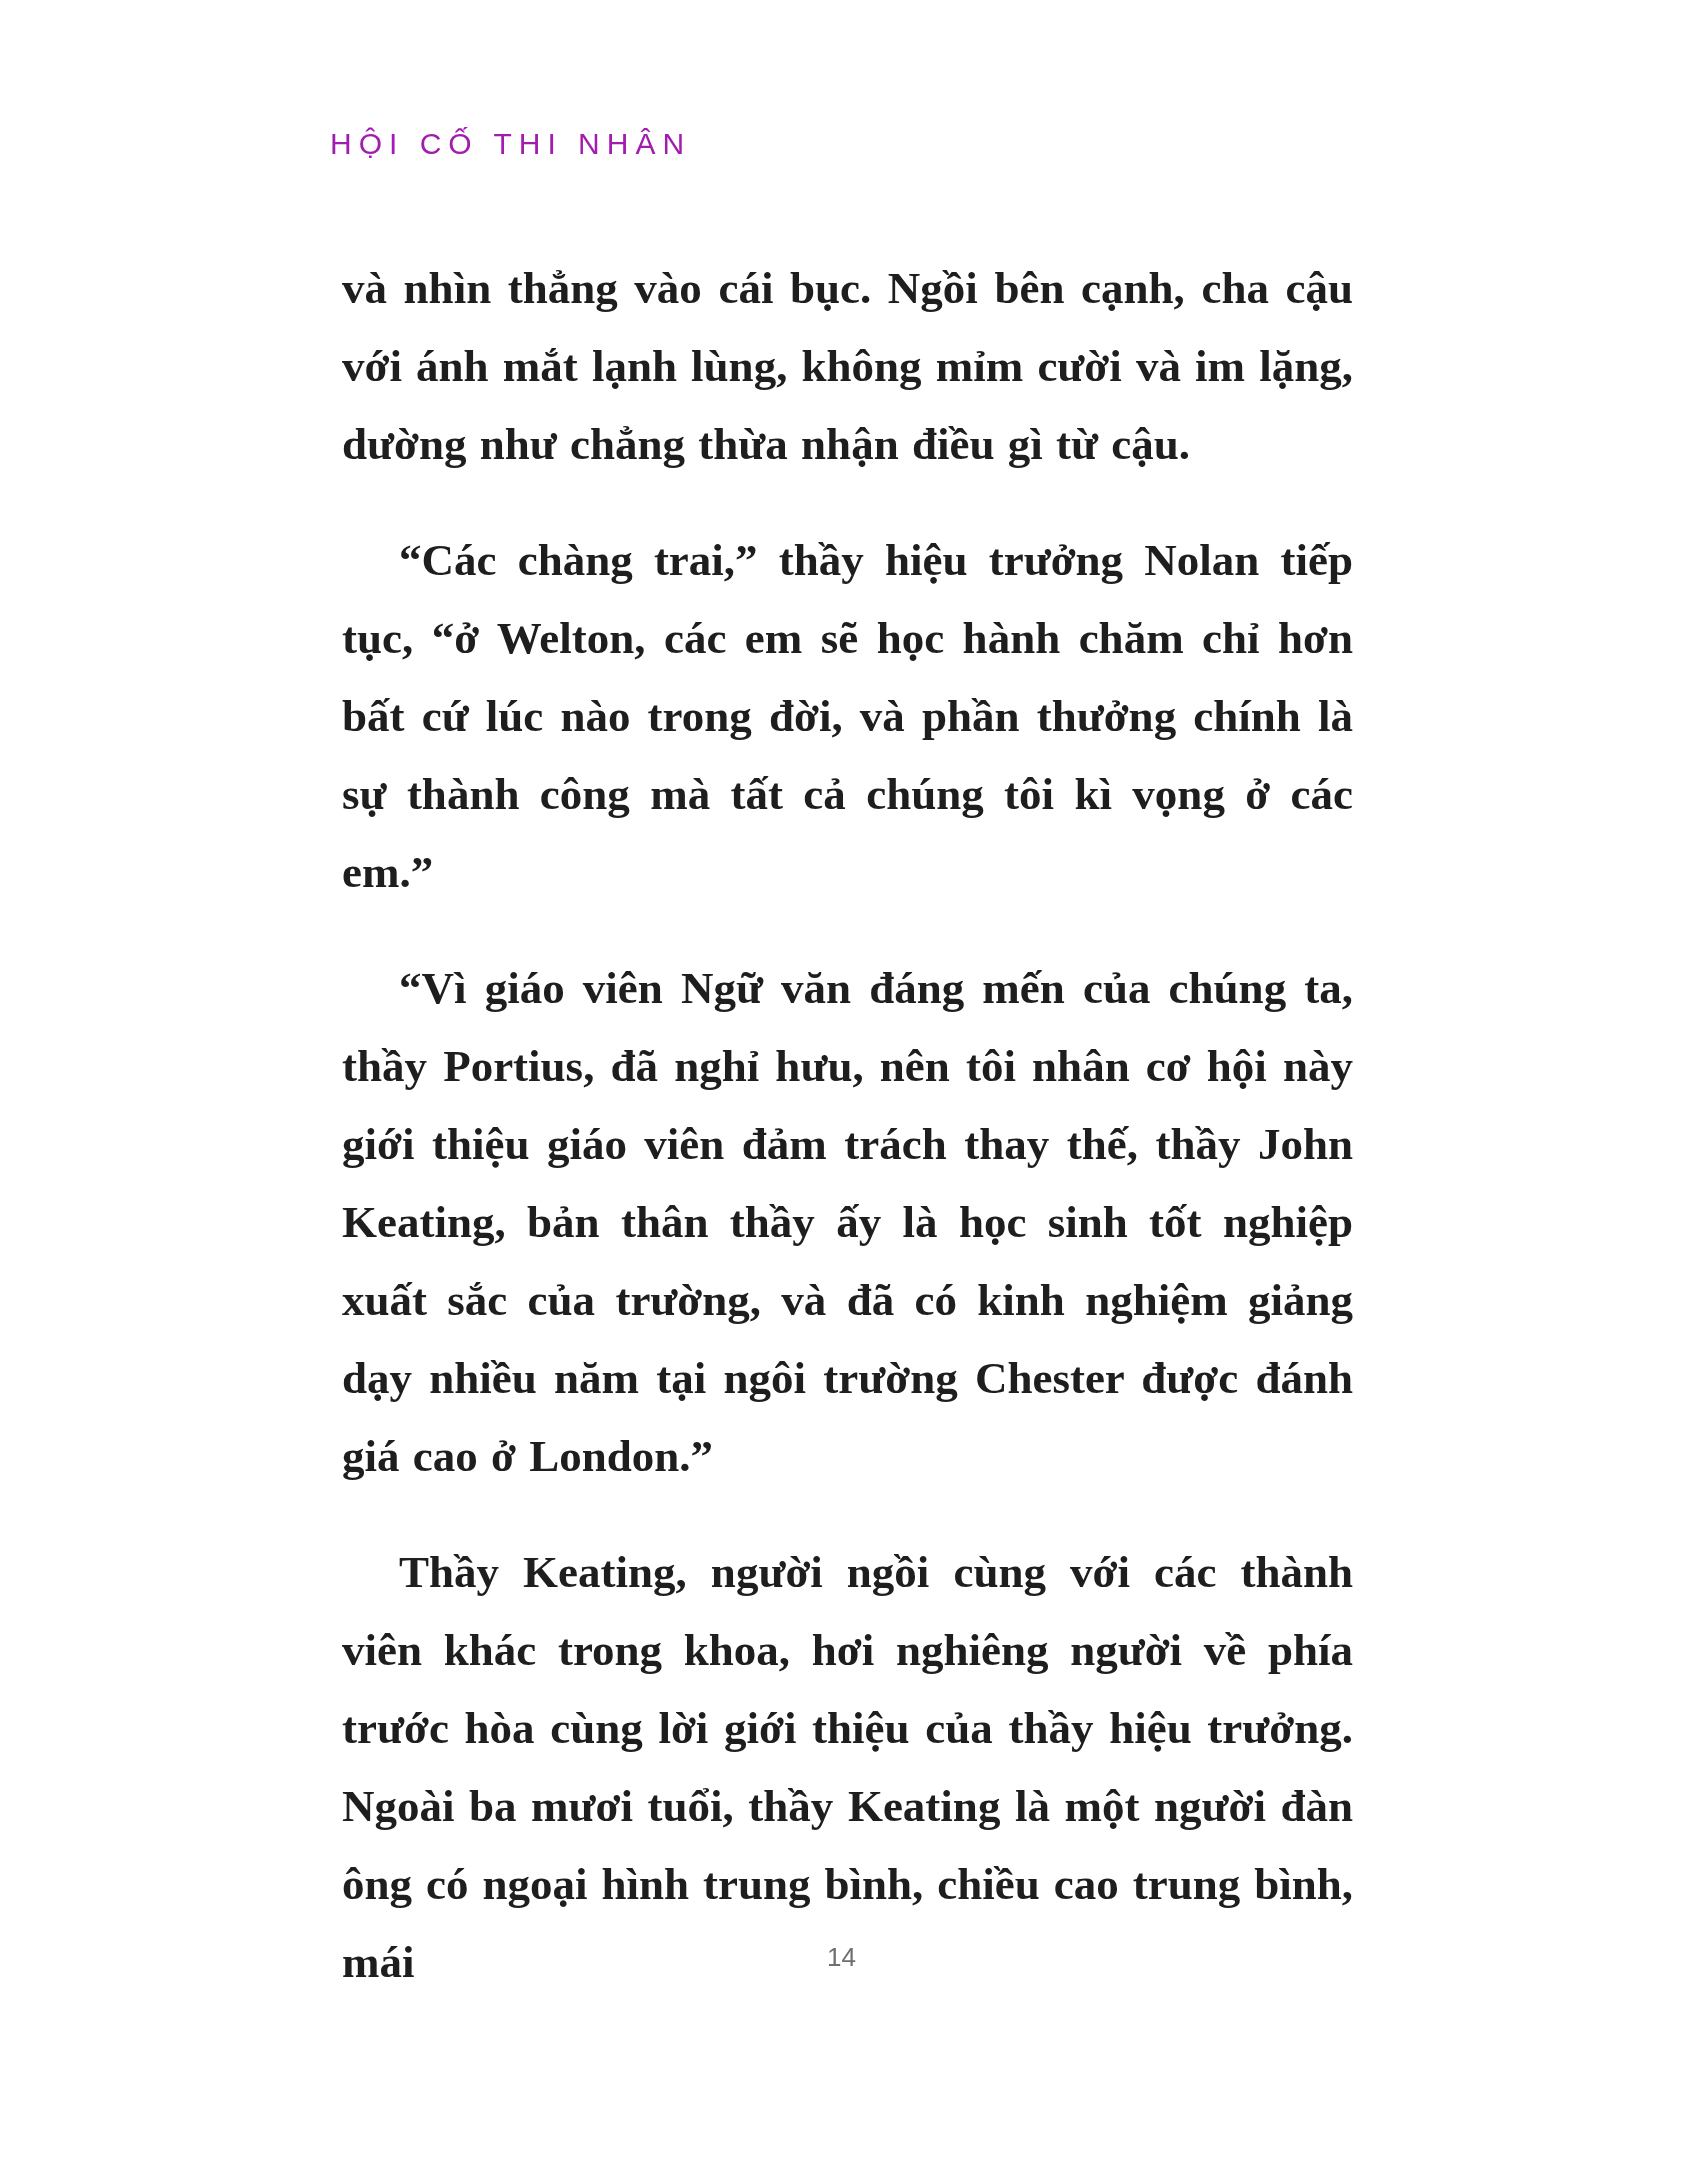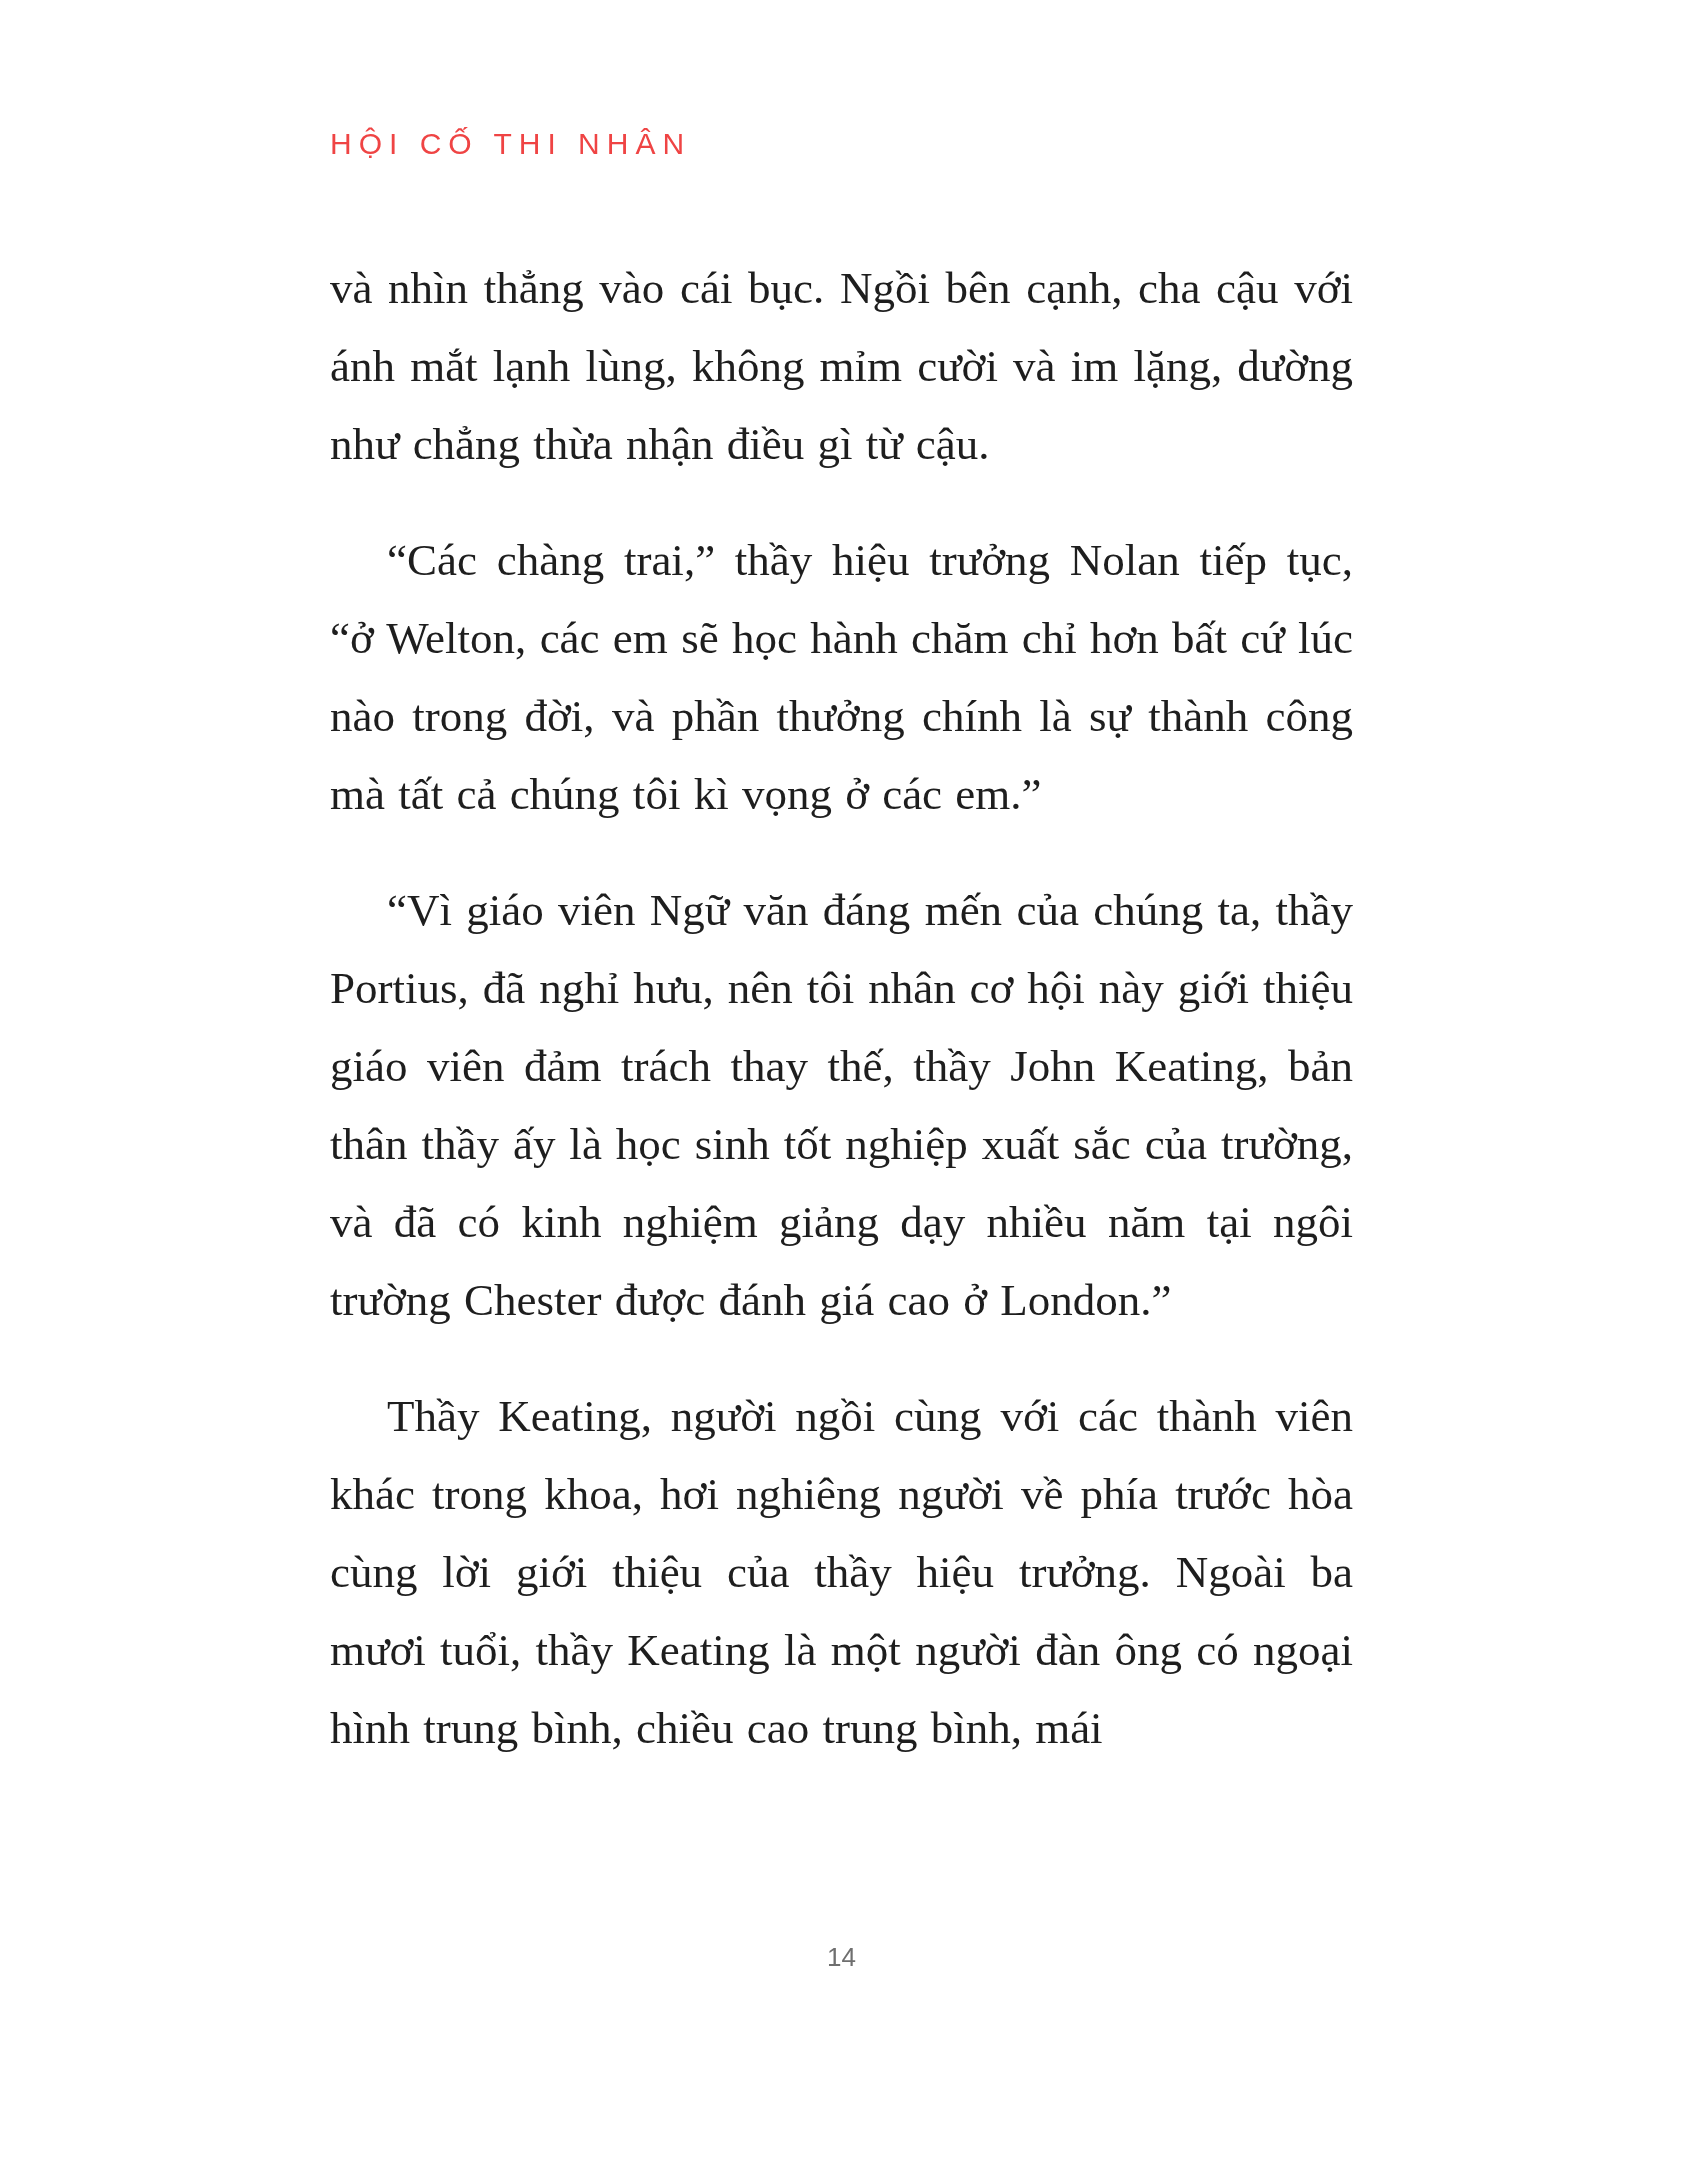--- a/index.html
+++ b/index.html
@@ -21,36 +21,37 @@
     background: #ffffff;
   }
   .running-header {
     position: absolute;
     top: 127px;
     left: 330px;
     font-family: "Liberation Sans", "DejaVu Sans", sans-serif;
     font-size: 30px;
     font-weight: 400;
     letter-spacing: 7px;
-    color: #ef4444;
+    color: #a21caf;
     text-transform: uppercase;
   }
   .content {
     position: absolute;
     top: 249px;
     left: 330px;
     right: 330px;
   }
   .content p {
-    margin: 0 0 38px 0;
+    margin: 0 0 38px 12px;
     font-size: 45px;
     line-height: 78px;
     text-align: justify;
     color: #1e1e1e;
     word-spacing: 2px;
+    font-weight: bold;
   }
   .content p.indent {
     text-indent: 57px;
   }
   .page-number {
     position: absolute;
     top: 1942px;
     left: 0;
     width: 100%;
     text-align: center;

